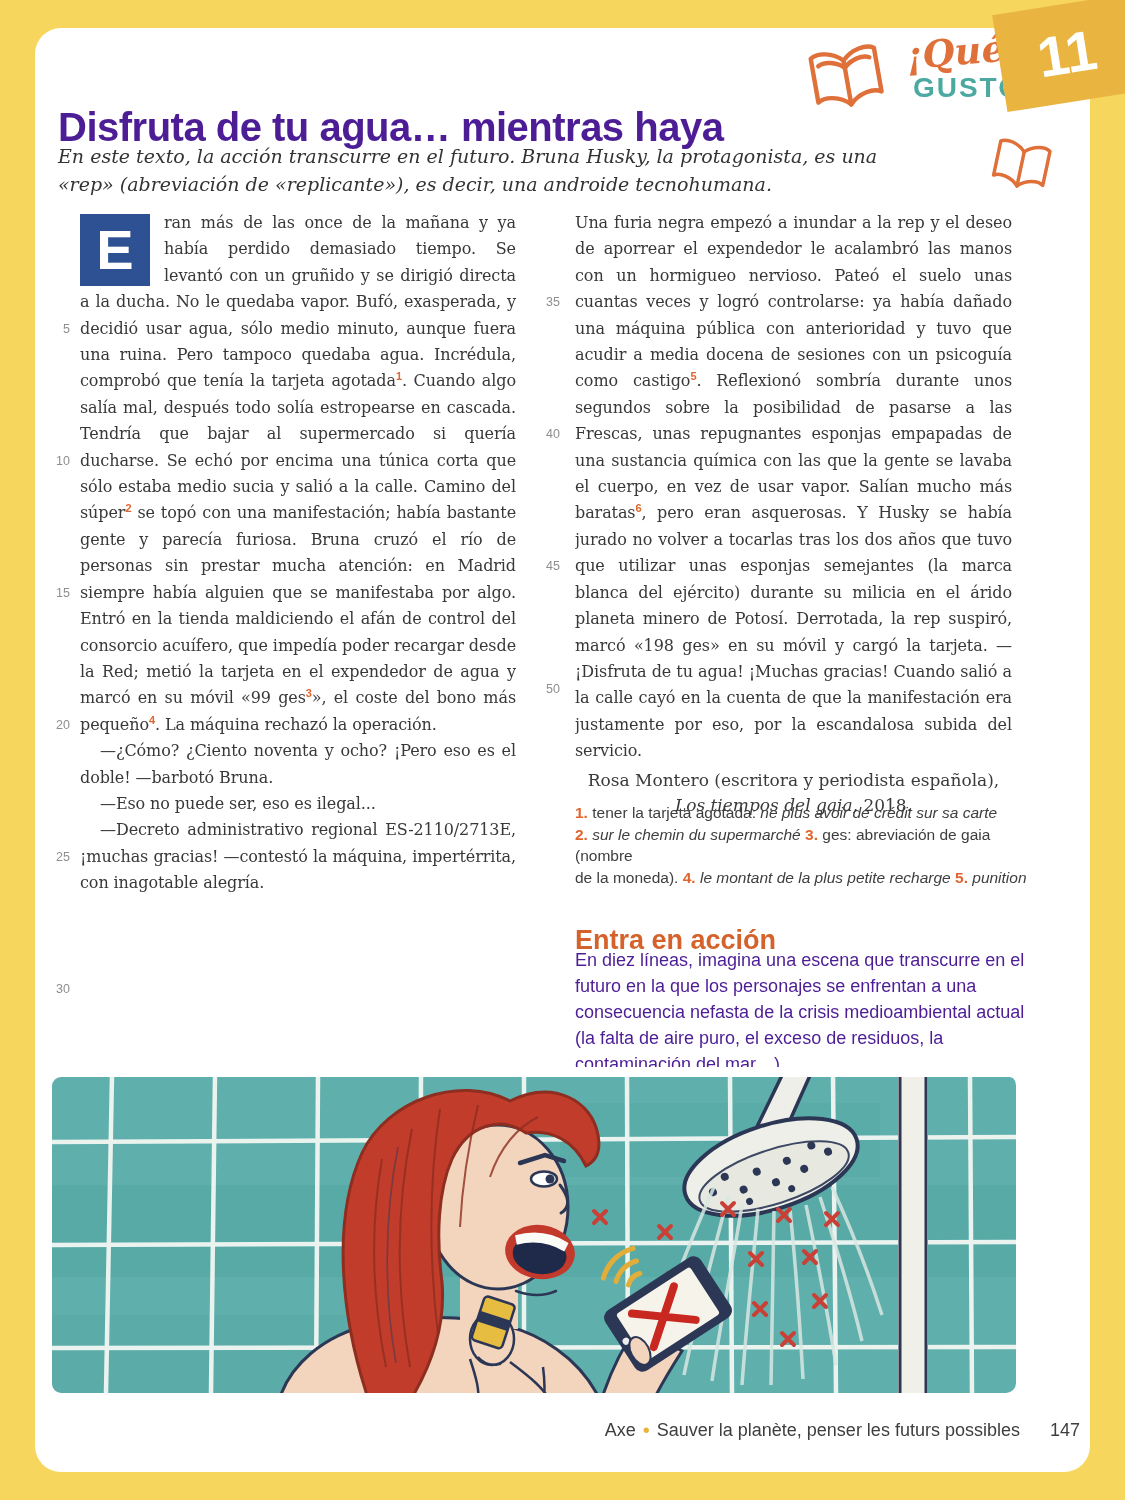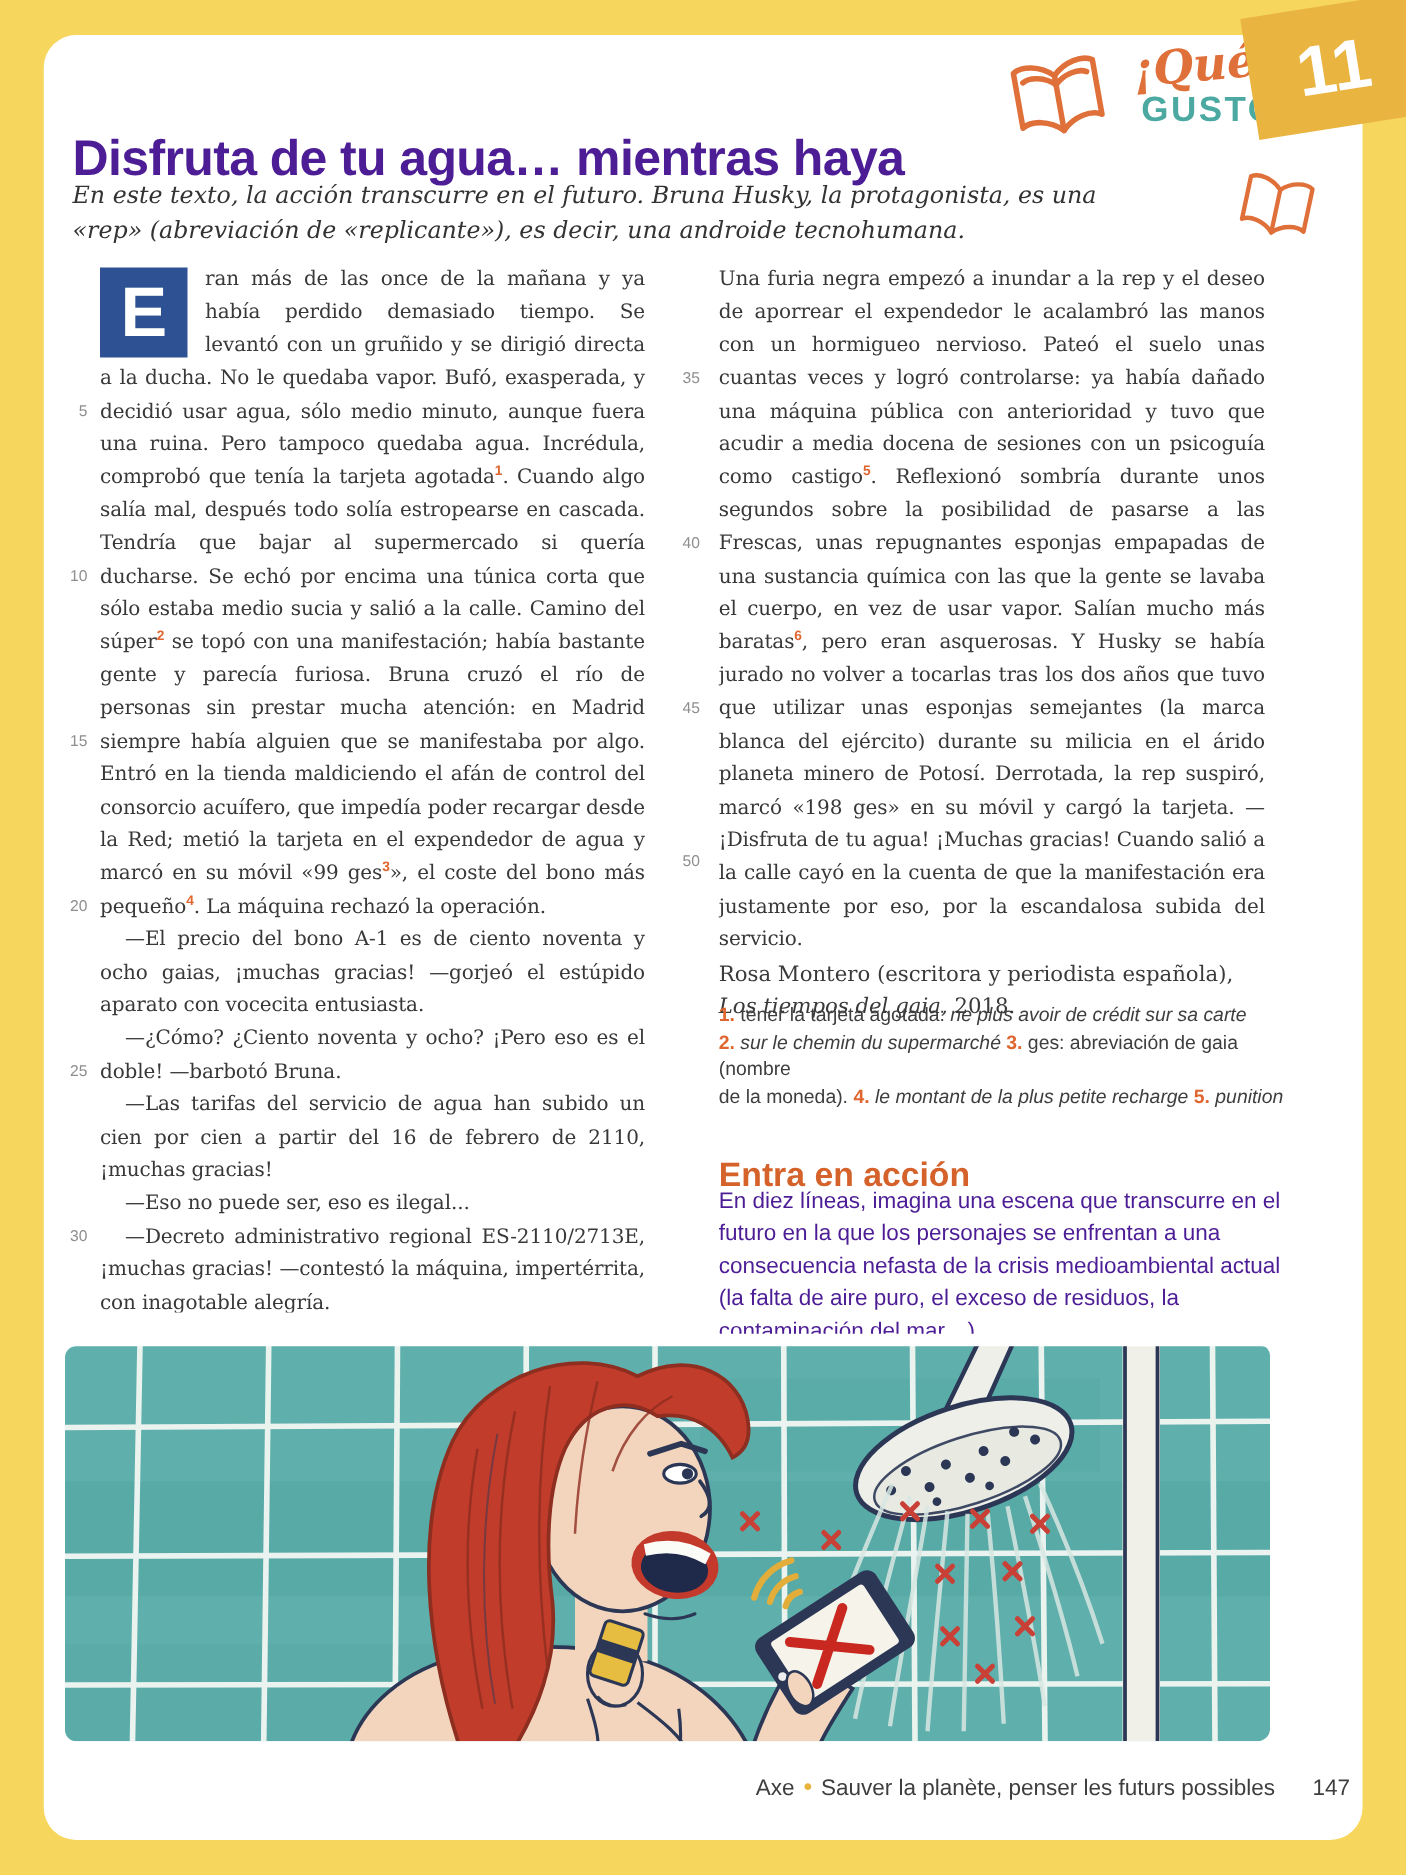--- a/index.html
+++ b/index.html
@@ -41,21 +41,21 @@
     float:left;width:70px;height:72px;margin:4px 14px 2px 0;background:#2E5193;
     color:#fff;font-family:"Liberation Sans",sans-serif;font-weight:bold;font-size:56px;
     text-align:center;line-height:72px;
   }
   sup.fnref{font-family:"Liberation Sans",sans-serif;font-weight:bold;font-size:11px;color:#E0662F;line-height:0;vertical-align:super;}
   .gutter{position:absolute;width:26px;}
   .gutL{left:44px;top:210px;height:840px;}
   .gutR{left:534px;top:210px;height:560px;}
   .lnum{position:absolute;right:0;font-size:12.5px;color:#8E8E8E;font-family:"Liberation Sans",sans-serif;}
   
-  .attrib{position:absolute;left:575px;top:768px;width:437px;text-align:left;font-family:"DejaVu Serif",serif;font-size:17px;line-height:25px;color:#3A3A3A;}
+  .attrib{position:absolute;left:575px;top:768px;width:437px;text-align:center;font-family:"DejaVu Serif",serif;font-size:17px;line-height:25px;color:#3A3A3A;}
   .attrib .it{font-style:italic;}
   .footnotes{position:absolute;left:575px;top:802px;width:452px;font-size:15.5px;line-height:21.5px;color:#3E3E3E;}
   .fn-num{color:#E0662F;font-weight:bold;}
   .it{font-style:italic;}
   
   .action-h{position:absolute;left:575px;top:903px;font-weight:bold;font-size:27px;color:#D4622A;}
   .action-t{position:absolute;left:575px;top:947px;width:452px;font-size:18px;line-height:26px;color:#4c1d95;}
   
   .illus{position:absolute;left:40px;top:1067px;width:990px;height:337px;}
   
@@ -101,23 +101,21 @@
 <div class="gutter gutL">
     <span class="lnum" style="top: 111.6px;">5</span>
     <span class="lnum" style="top: 243.6px;">10</span>
     <span class="lnum" style="top: 375.6px;">15</span>
     <span class="lnum" style="top: 507.6px;">20</span>
     <span class="lnum" style="top: 639.6px;">25</span>
     <span class="lnum" style="top: 771.6px;">30</span>
   </div>
 <div class="col colL" lang="es">
     <p><span class="dropcap">E</span>ran más de las once de la mañana y ya había perdido demasiado tiempo. Se levantó con un gruñido y se dirigió directa a la ducha. No le quedaba vapor. Bufó, exasperada, y decidió usar agua, sólo medio minuto, aunque fuera una ruina. Pero tampoco quedaba agua. Incrédula, comprobó que tenía la tarjeta agotada<sup class="fnref">1</sup>. Cuando algo salía mal, después todo solía estropearse en cascada. Tendría que bajar al supermercado si quería ducharse. Se echó por encima una túnica corta que sólo estaba medio sucia y salió a la calle. Camino del súper<sup class="fnref">2</sup> se topó con una manifestación; había bastante gente y parecía furiosa. Bruna cruzó el río de personas sin prestar mucha atención: en Madrid siempre había alguien que se manifestaba por algo. Entró en la tienda maldiciendo el afán de control del consorcio acuífero, que impedía poder recargar desde la Red; metió la tarjeta en el expendedor de agua y marcó en su móvil «99 ges<sup class="fnref">3</sup>», el coste del bono más pequeño<sup class="fnref">4</sup>. La máquina rechazó la operación.</p>
-    <p class="ind">—El precio del bono A-1 es de ciento noventa y ocho gaias, ¡muchas gracias! —gorjeó el estúpido aparato con vocecita entusiasta.</p>
     <p class="ind">—¿Cómo? ¿Ciento noventa y ocho? ¡Pero eso es el doble! —barbotó Bruna.</p>
-    <p class="ind">—Las tarifas del servicio de agua han subido un cien por cien a partir del 16 de febrero de 2110, ¡muchas gracias!</p>
     <p class="ind">—Eso no puede ser, eso es ilegal...</p>
     <p class="ind">—Decreto administrativo regional ES-2110/2713E, ¡muchas gracias! —contestó la máquina, impertérrita, con inagotable alegría.</p>
   </div>
 
 <div class="gutter gutR">
     <span class="lnum" style="top: 85.2px;">35</span>
     <span class="lnum" style="top: 217.2px;">40</span>
     <span class="lnum" style="top: 349.2px;">45</span>
     <span class="lnum" style="top: 472px;">50</span>
   </div>

